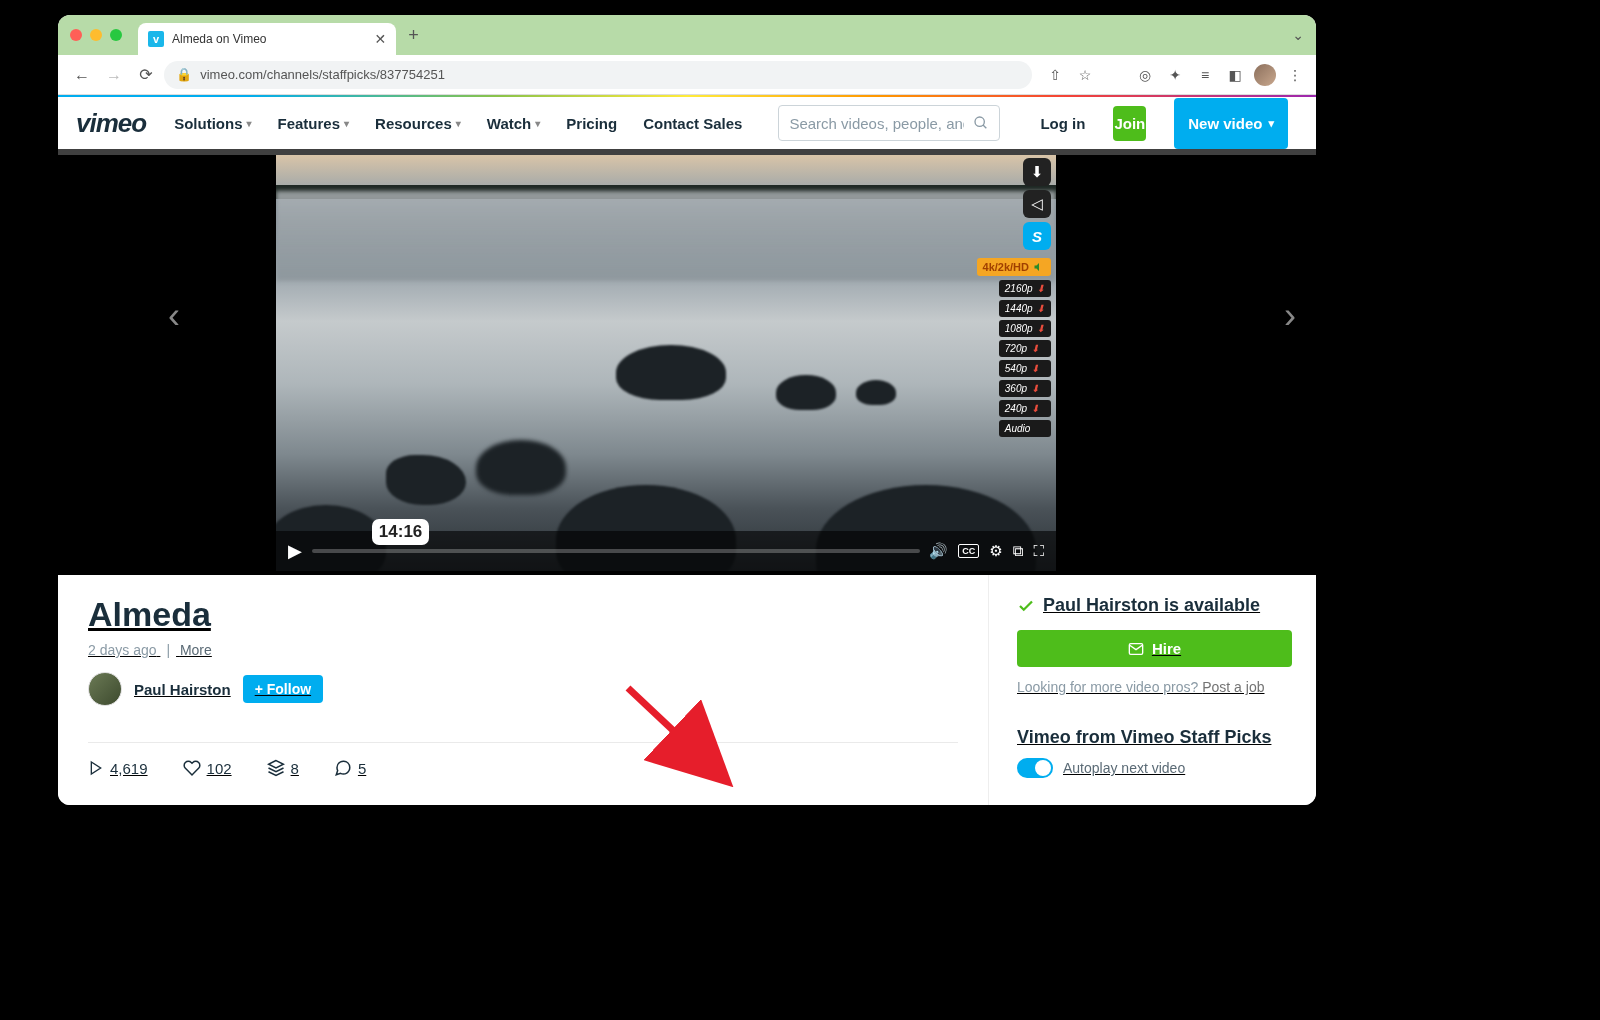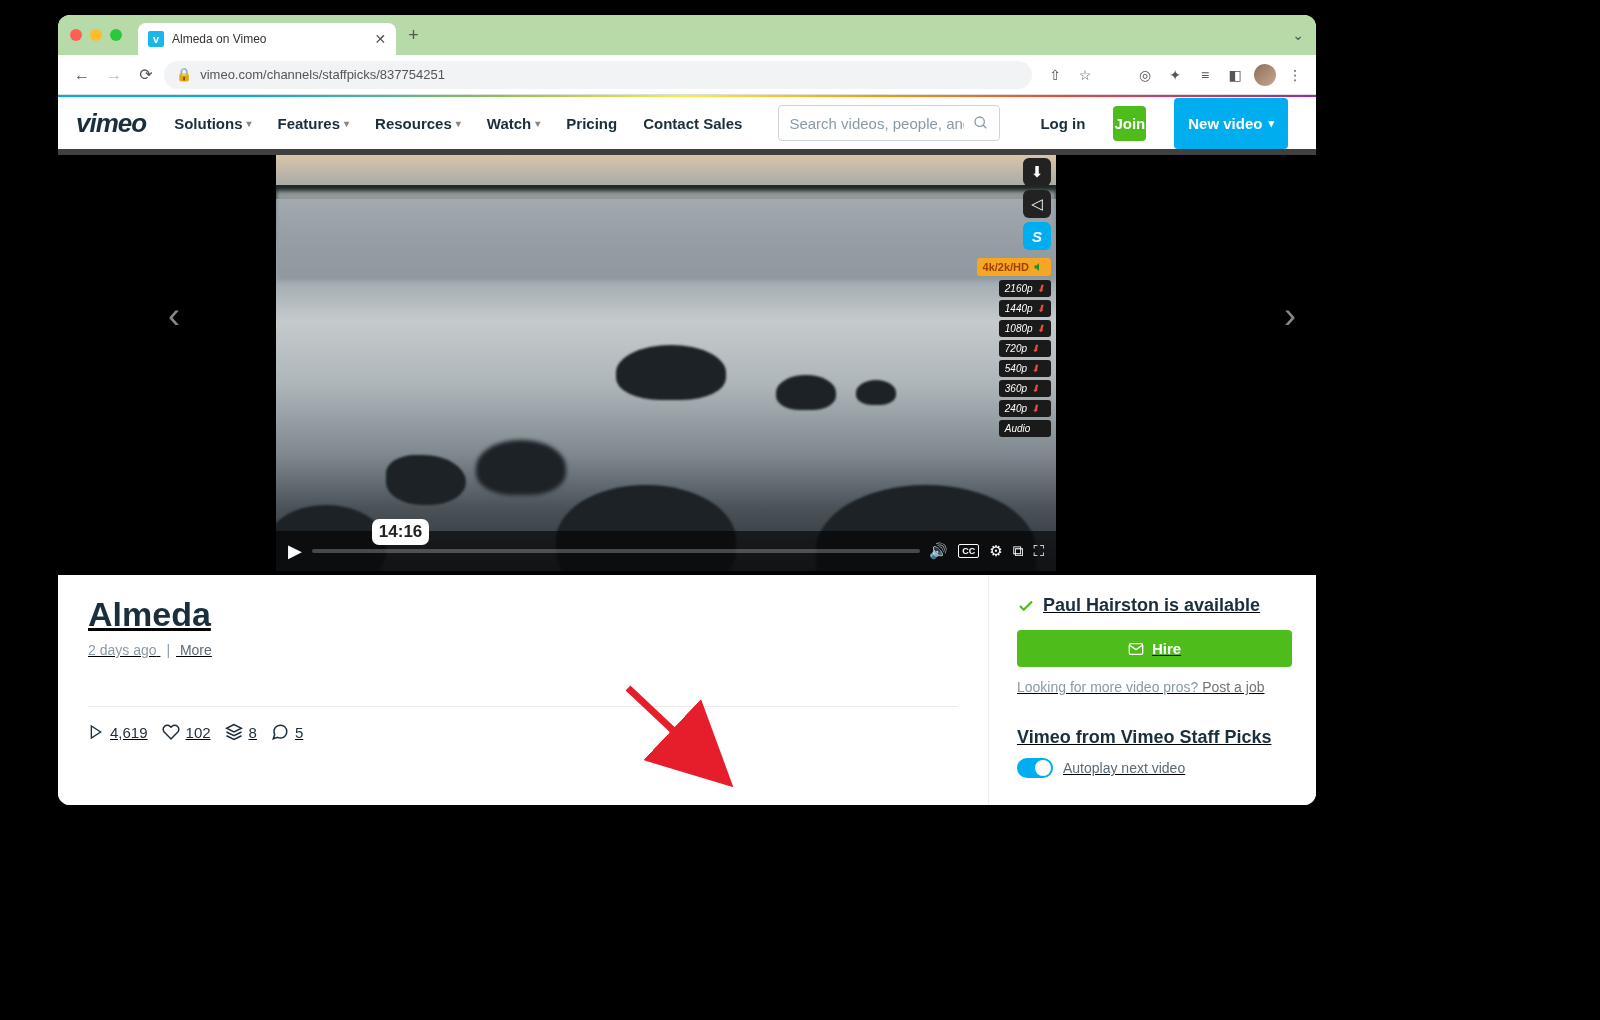--- a/index.html
+++ b/index.html
@@ -167,26 +167,26 @@
 
 .vtitle { font-size: 34px; font-weight: 700; color: #1a2e3b; }
 .meta { margin-top: 8px; font-size: 14px; color: #8a9aa5; }
 .meta .more { color:#5a6a75; }
 .author-row { margin-top: 14px; display:flex; align-items:center; gap:12px;}
 .avatar { width: 34px; height: 34px; border-radius: 50%; background: linear-gradient(135deg,#6b7a55,#3d4a2e); border:1px solid #ddd; background-size:cover;}
 .author-name { font-size: 15px; font-weight: 700; color: #1a2e3b;}
 .follow-btn { background:#00adef; color:#fff; font-size:14px; font-weight:600; padding:6px 12px; border-radius:4px;}
 
 .stats-row {
-  margin-top: 48px;
+  margin-top: 36px;
   border-top: 1px solid #eaeaea;
   padding-top: 16px;
   display: flex;
   align-items: center;
-  gap: 14px;
+  gap: 35px;
 }
 .stat { display:flex; align-items:center; gap:6px; font-size:15px; color:#1a2e3b; font-weight:500;}
 .stat svg { stroke:#1a2e3b; fill:none; stroke-width:2;}
 .action-btns { margin-left:auto; display:flex; gap:10px;}
 .abtn { background:#f0f1f2; padding:10px 16px; border-radius:4px; font-size:14px; font-weight:600; color:#1a2e3b; display:flex; align-items:center; gap:7px;}
 
 .avail-row { display:flex; align-items:center; gap:8px; font-size:18px; font-weight:700; color:#1a2e3b;}
 .avail-row svg { stroke:#4ebd1b; stroke-width:3; }
 .hire-btn { margin-top:14px; width:100%; background:#4ebd1b; color:#fff; font-weight:700; font-size:15px; padding:10px; border-radius:4px; display:flex; align-items:center; justify-content:center; gap:8px;}
 .looking { margin-top:12px; font-size:14px; color:#8a9aa5;}
@@ -368,20 +368,25 @@
   </div>
 
   <div class="content">
     <div class="main-col">
       <div class="vtitle">Almeda</div>
       <div class="meta">
         <span>2 days ago</span>
         <span style="margin:0 6px">|</span>
         <span class="more">More</span>
       </div>
+      <div class="author-row">
+        <div class="avatar"></div>
+        <div class="author-name">Paul Hairston</div>
+        <div class="follow-btn">+ Follow</div>
+      </div>
       <div class="stats-row">
         <div class="stat">
           <svg width="16" height="16" viewBox="0 0 24 24">
               <polygon points="5,3 19,12 5,21"></polygon>
             </svg>
           <span>4,619</span>
         </div>
         <div class="stat">
           <svg width="18" height="18" viewBox="0 0 24 24">
               <path d="M20.84 4.61a5.5 5.5 0 0 0-7.78 0L12 5.67l-1.06-1.06a5.5 5.5 0 0 0-7.78 7.78l1.06 1.06L12 21.23l7.78-7.78 1.06-1.06a5.5 5.5 0 0 0 0-7.78z"></path>

